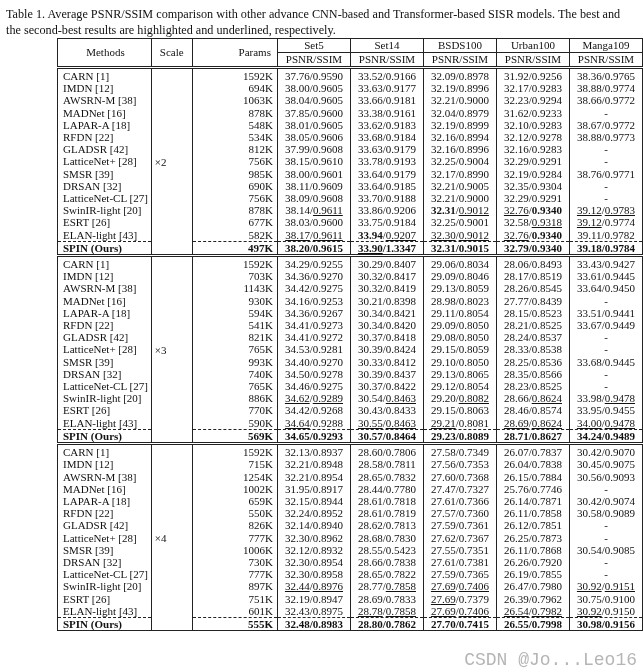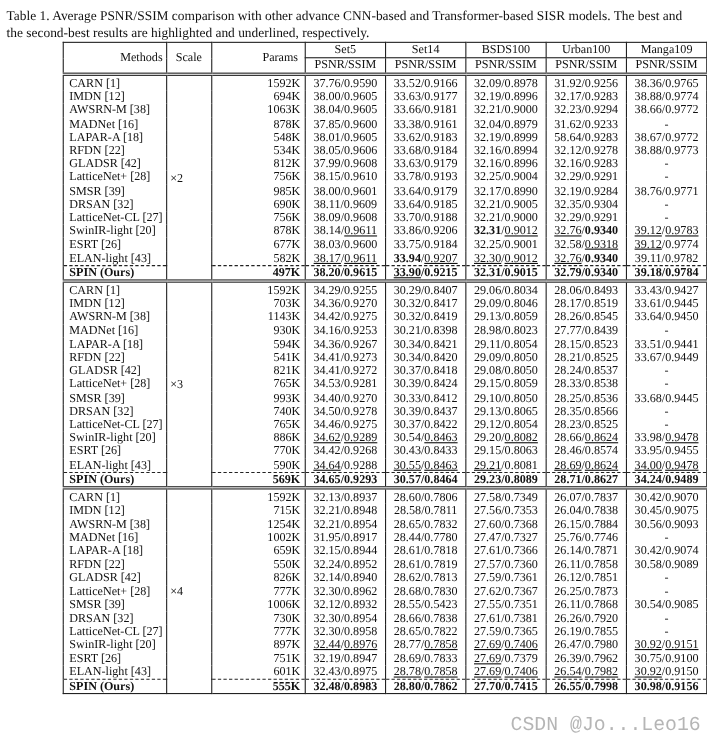--- a/index.html
+++ b/index.html
@@ -22,21 +22,21 @@
   .watermark { position:absolute; right:6px; top:650px; font-family:Liberation Mono, monospace; font-size:18px; color:rgba(120,120,120,0.55); }
 </style>
 </head>
 <body>
 
 <div class="caption">Table 1. Average PSNR/SSIM comparison with other advance CNN-based and Transformer-based SISR models. The best and the second-best results are highlighted and underlined, respectively.</div>
 
 <table>
   <thead>
     <tr>
-      <th class="c-method tall" rowspan="2" style="text-align:right;padding-left:5px;">Methods</th>
+      <th class="c-method tall" rowspan="2" style="text-align:center;padding-left:5px;">Methods</th>
       <th class="c-scale tall" rowspan="2">Scale</th>
       <th class="c-params tall" rowspan="2" style="text-align:center;padding-left:44px;">Params</th>
       <th class="c-val">Set5</th>
       <th class="c-val">Set14</th>
       <th class="c-val">BSDS100</th>
       <th class="c-val">Urban100</th>
       <th class="c-val">Manga109</th>
     </tr>
     <tr>
       <th class="c-val">PSNR/SSIM</th>
@@ -83,21 +83,21 @@
         <td class="c-val"><span>32.04</span><span>/</span><span>0.8979</span></td>
         <td class="c-val"><span>31.62</span><span>/</span><span>0.9233</span></td>
         <td class="c-val">-</td>
       </tr>
       <tr>
         <td class="c-method">LAPAR-A [18]</td>
         <td class="c-params">548K</td>
         <td class="c-val"><span>38.01</span><span>/</span><span>0.9605</span></td>
         <td class="c-val"><span>33.62</span><span>/</span><span>0.9183</span></td>
         <td class="c-val"><span>32.19</span><span>/</span><span>0.8999</span></td>
-        <td class="c-val"><span>58.64</span><span>/</span><span>0.9283</span></td>
+        <td class="c-val"><span>32.10</span><span>/</span><span>0.9283</span></td>
         <td class="c-val"><span>38.67</span><span>/</span><span>0.9772</span></td>
       </tr>
       <tr>
         <td class="c-method">RFDN [22]</td>
         <td class="c-params">534K</td>
         <td class="c-val"><span>38.05</span><span>/</span><span>0.9606</span></td>
         <td class="c-val"><span>33.68</span><span>/</span><span>0.9184</span></td>
         <td class="c-val"><span>32.16</span><span>/</span><span>0.8994</span></td>
         <td class="c-val"><span>32.12</span><span>/</span><span>0.9278</span></td>
         <td class="c-val"><span>38.88</span><span>/</span><span>0.9773</span></td>
@@ -171,21 +171,21 @@
         <td class="c-val"><span class="u">38.17</span><span>/</span><span class="u">0.9611</span></td>
         <td class="c-val"><span class="b">33.94</span><span>/</span><span class="u">0.9207</span></td>
         <td class="c-val"><span class="u">32.30</span><span>/</span><span class="u">0.9012</span></td>
         <td class="c-val"><span class="u">32.76</span><span>/</span><span class="b">0.9340</span></td>
         <td class="c-val"><span>39.11</span><span>/</span><span>0.9782</span></td>
       </tr>
       <tr class="ours">
         <td class="c-method">SPIN (Ours)</td>
         <td class="c-params">497K</td>
         <td class="c-val"><span class="b">38.20</span><span>/</span><span class="b">0.9615</span></td>
-        <td class="c-val"><span class="u">33.90</span><span>/</span><span class="b">0.9215</span></td>
+        <td class="c-val"><span class="u">33.90</span><span>/</span><span class="b">1.3347</span></td>
         <td class="c-val"><span class="b">32.31</span><span>/</span><span class="b">0.9015</span></td>
         <td class="c-val"><span class="b">32.79</span><span>/</span><span class="b">0.9340</span></td>
         <td class="c-val"><span class="b">39.18</span><span>/</span><span class="b">0.9784</span></td>
       </tr>
       <tr class="first">
         <td class="c-method">CARN [1]</td>
         <td class="c-scale" rowspan="15">×3</td>
         <td class="c-params">1592K</td>
         <td class="c-val"><span>34.29</span><span>/</span><span>0.9255</span></td>
         <td class="c-val"><span>30.29</span><span>/</span><span>0.8407</span></td>

